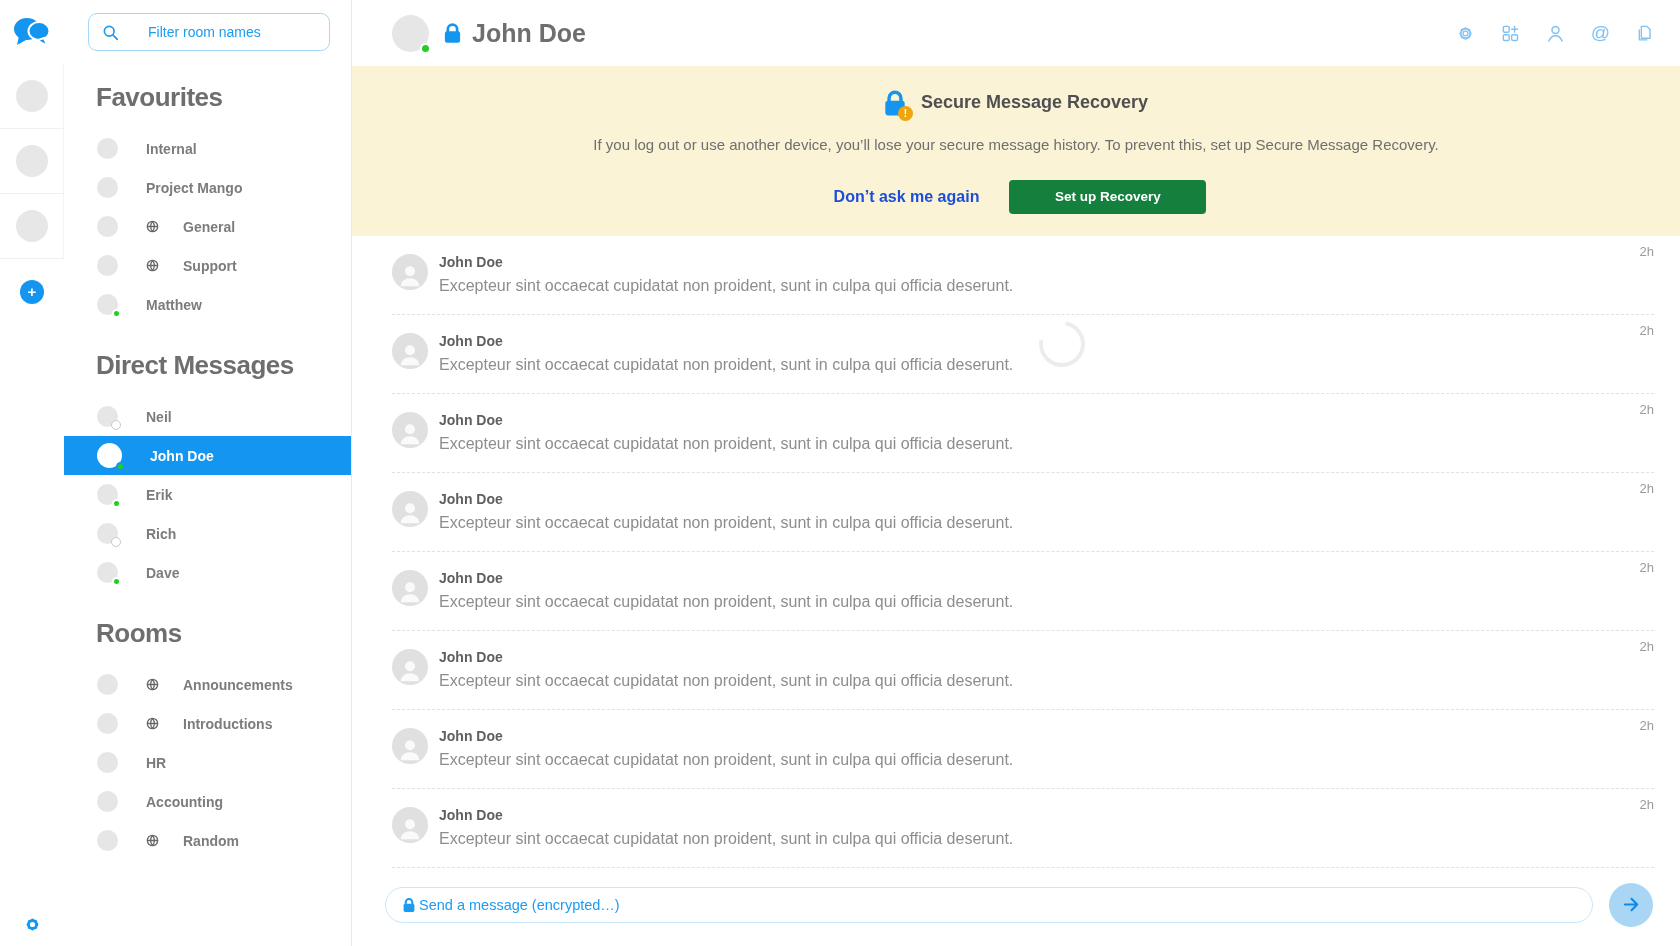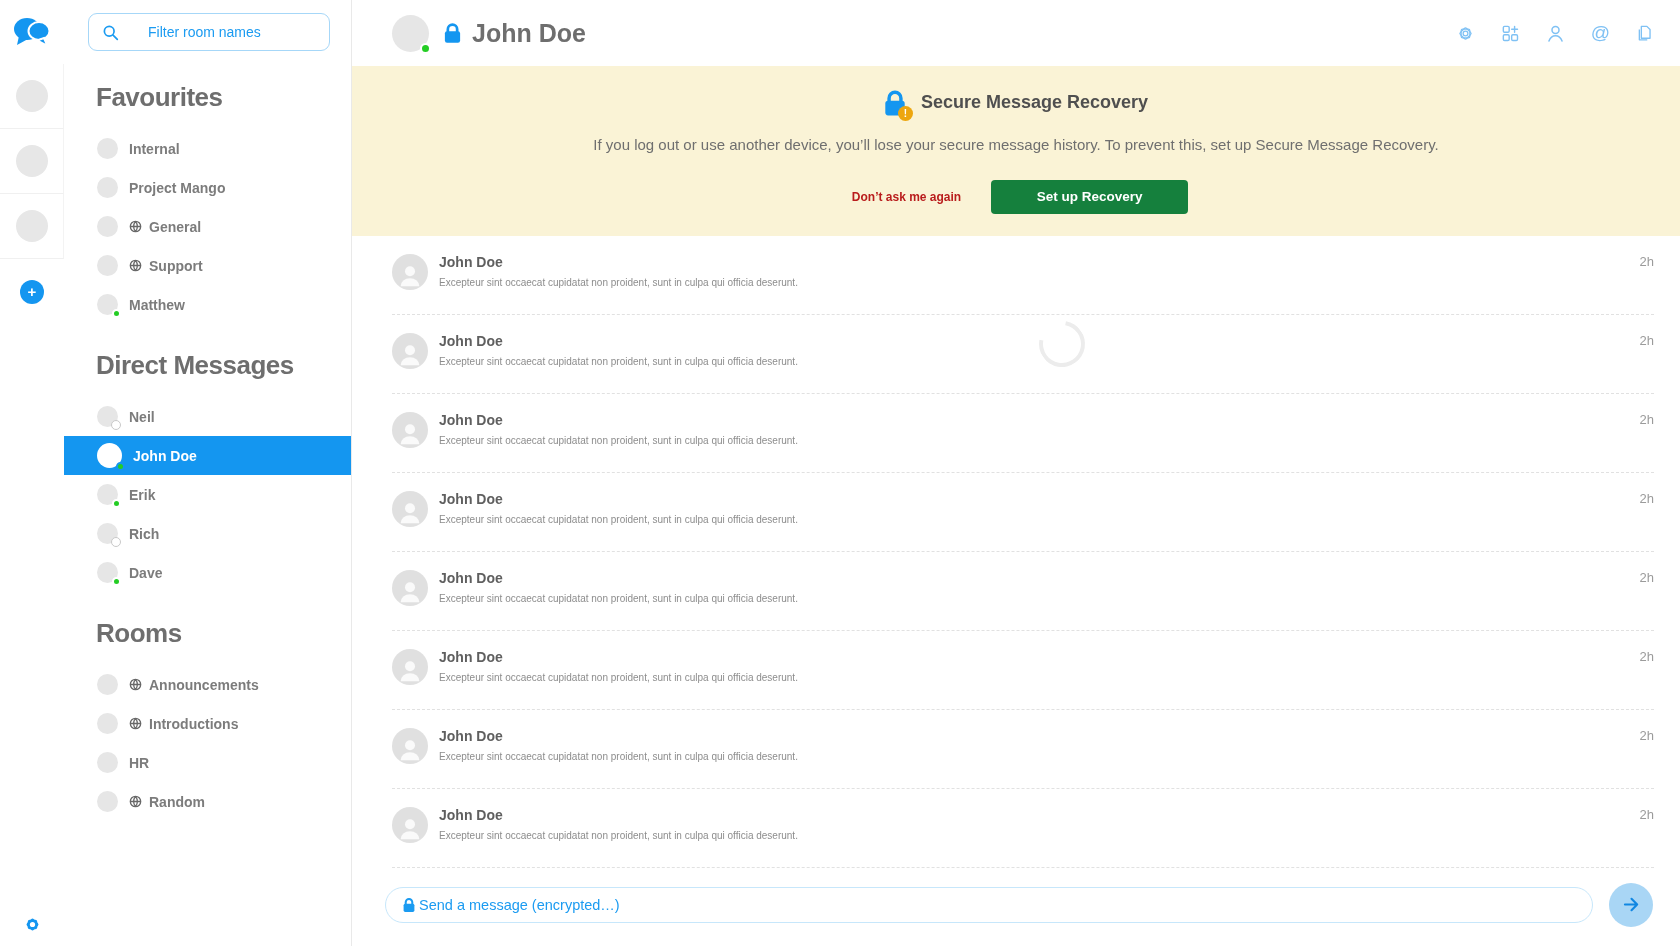--- a/index.html
+++ b/index.html
@@ -26,21 +26,21 @@
              padding-top:13px; overflow:hidden; position:relative; }
   .search-box { margin-left:24px; width:242px; height:38px; border:1px solid #a6d7f8;
                 border-radius:9px; display:flex; align-items:center; gap:29px; padding:0 13px; }
   .search-box input { border:none; outline:none; flex:1; font-size:14px; color:#1b9bf1;
                       font-family:"Liberation Sans", sans-serif; background:transparent; }
   .search-box input::placeholder { color:#1b9bf1; opacity:1; }
   .side-section-title { margin:31px 0 16px 32px; font-size:26px; font-weight:bold;
                         color:#6e6e6e; letter-spacing:-0.5px; }
   .side-section-title.later { margin-top:26px; }
   .side-item { height:39px; display:flex; align-items:center; padding-left:33px;
-               gap:11px; cursor:pointer; }
+               gap:28px; cursor:pointer; }
   .side-item.selected { background:#1496f0; }
   .side-avatar { width:21px; height:21px; border-radius:50%; background:#e6e6e6;
                  position:relative; flex-shrink:0; }
   .side-item.selected .side-avatar { background:#fff; width:25px; height:25px; }
   .presence { position:absolute; right:-3px; bottom:-3px; width:9px; height:9px;
               border-radius:50%; border:2px solid #fff; }
   .presence.online { background:#24cd24; }
   .presence.offline { background:#fff; border:1px solid #c9c9c9; width:10px; height:10px; }
   .side-item.selected .presence { border-color:#1496f0; }
   .globe-badge { display:flex; margin-right:-4px; }
@@ -63,36 +63,36 @@
   .banner { background:#faf3d6; height:170px; display:flex; flex-direction:column;
             align-items:center; justify-content:center; text-align:center; flex-shrink:0; }
   .banner-title-row { display:flex; align-items:center; gap:15px; margin-bottom:19px; }
   .banner-lock-wrap { position:relative; display:flex; }
   .warn-badge { position:absolute; right:-7px; bottom:-4px; width:15px; height:15px;
                 border-radius:50%; background:#eda60e; color:#fff; font-size:10px;
                 font-weight:bold; display:flex; align-items:center; justify-content:center; }
   .banner-title { font-size:18px; font-weight:bold; color:#4f4f4f; }
   .banner-desc { font-size:15px; color:#6f6f6f; margin-bottom:27px; }
   .banner-actions { display:flex; align-items:center; gap:30px; }
-  .banner-link { color:#b91c1c; font-weight:bold; font-size:12px; cursor:pointer;margin-left:8px; }
+  .banner-link { color:#1d4ed8; font-weight:bold; font-size:16px; cursor:pointer;margin-left:8px; }
   .banner-btn { width:197px; height:34px; background:#15803d; color:#fff; font-weight:bold;
                 font-size:13.5px; border:none; border-radius:4px; cursor:pointer;
                 font-family:"Liberation Sans", sans-serif; }
 
   
   .messages { flex:1; padding:0 26px 0 40px; position:relative; overflow:hidden; }
   .message-row { height:79px; border-bottom:1px dashed #e1e1e1; display:flex;
                  padding-top:18px; position:relative; }
   .msg-avatar { width:36px; height:36px; border-radius:50%; background:#e0e0e0;
                 display:flex; align-items:flex-end; justify-content:center;
                 overflow:hidden; flex-shrink:0; }
   .msg-content { margin-left:11px; }
   .msg-sender { font-size:14px; font-weight:bold; color:#5f5f5f; }
-  .msg-text { font-size:10px; color:#8d8d8d; margin-top:7px; }
-  .msg-time { position:absolute; right:0; top:18px; font-size:13px; color:#9b9b9b; }
+  .msg-text { font-size:16px; color:#8d8d8d; margin-top:7px; }
+  .msg-time { position:absolute; right:0; top:8px; font-size:13px; color:#9b9b9b; }
   .spinner { position:absolute; left:687px; top:85px; width:46px; height:46px;
              border-radius:50%; border:4px solid #ececec; border-top-color:transparent;
              transform:rotate(-35deg); }
 
   
   .composer { height:77px; display:flex; align-items:center; padding:0 27px 6px 33px; gap:16px; }
   .composer-input { flex:1; height:36px; border:1px solid #c7e7fb; border-radius:18px;
                     display:flex; align-items:center; gap:4px; padding:0 17px; }
   .composer-input input { border:none; outline:none; flex:1; font-size:14.5px; color:#1b9bf1;
                           font-family:"Liberation Sans", sans-serif; background:transparent; }
@@ -275,20 +275,27 @@
       </div>
 
       <div class="side-item">
         <span class="side-avatar">
           
         </span>
 
         <span class="side-label">HR</span>
       </div>
 
+      <div class="side-item">
+        <span class="side-avatar">
+          
+        </span>
+
+        <span class="side-label">Accounting</span>
+      </div>
 
       <div class="side-item">
         <span class="side-avatar">
           
         </span>
         <span class="globe-badge">
           <svg width="13" height="13" viewBox="0 0 14 14" fill="none" stroke="#686868" stroke-width="1.4">
             <circle cx="7" cy="7" r="5.6"></circle>
             <path d="M7 1.4a8.8 8.8 0 0 1 0 11.2M7 1.4a8.8 8.8 0 0 0 0 11.2M1.4 7h11.2"></path>
           </svg>

